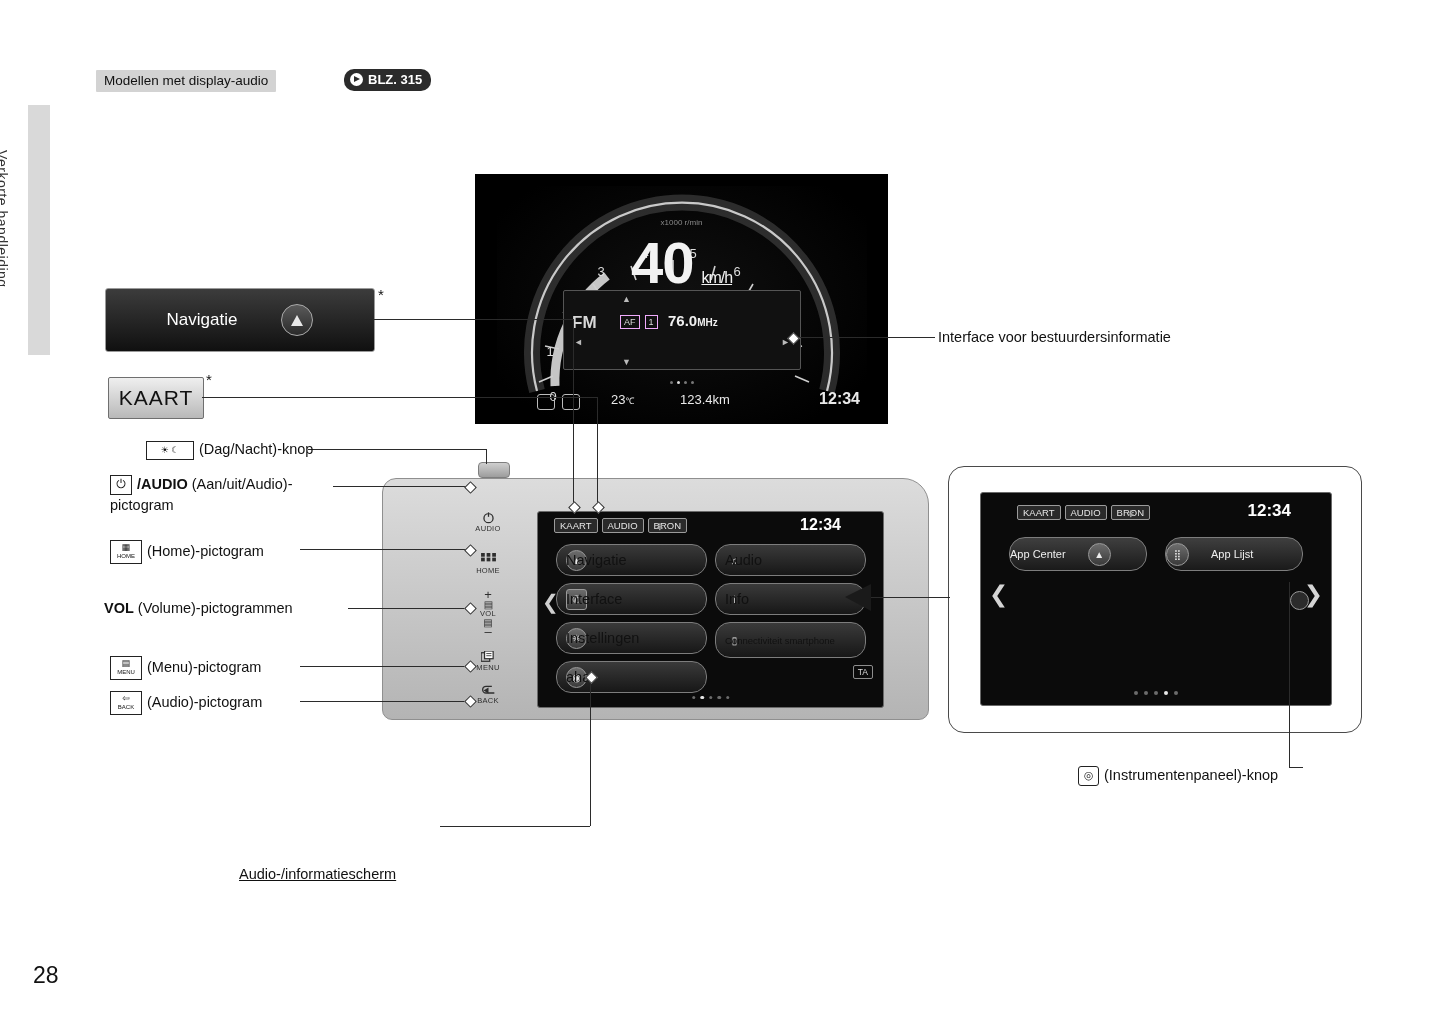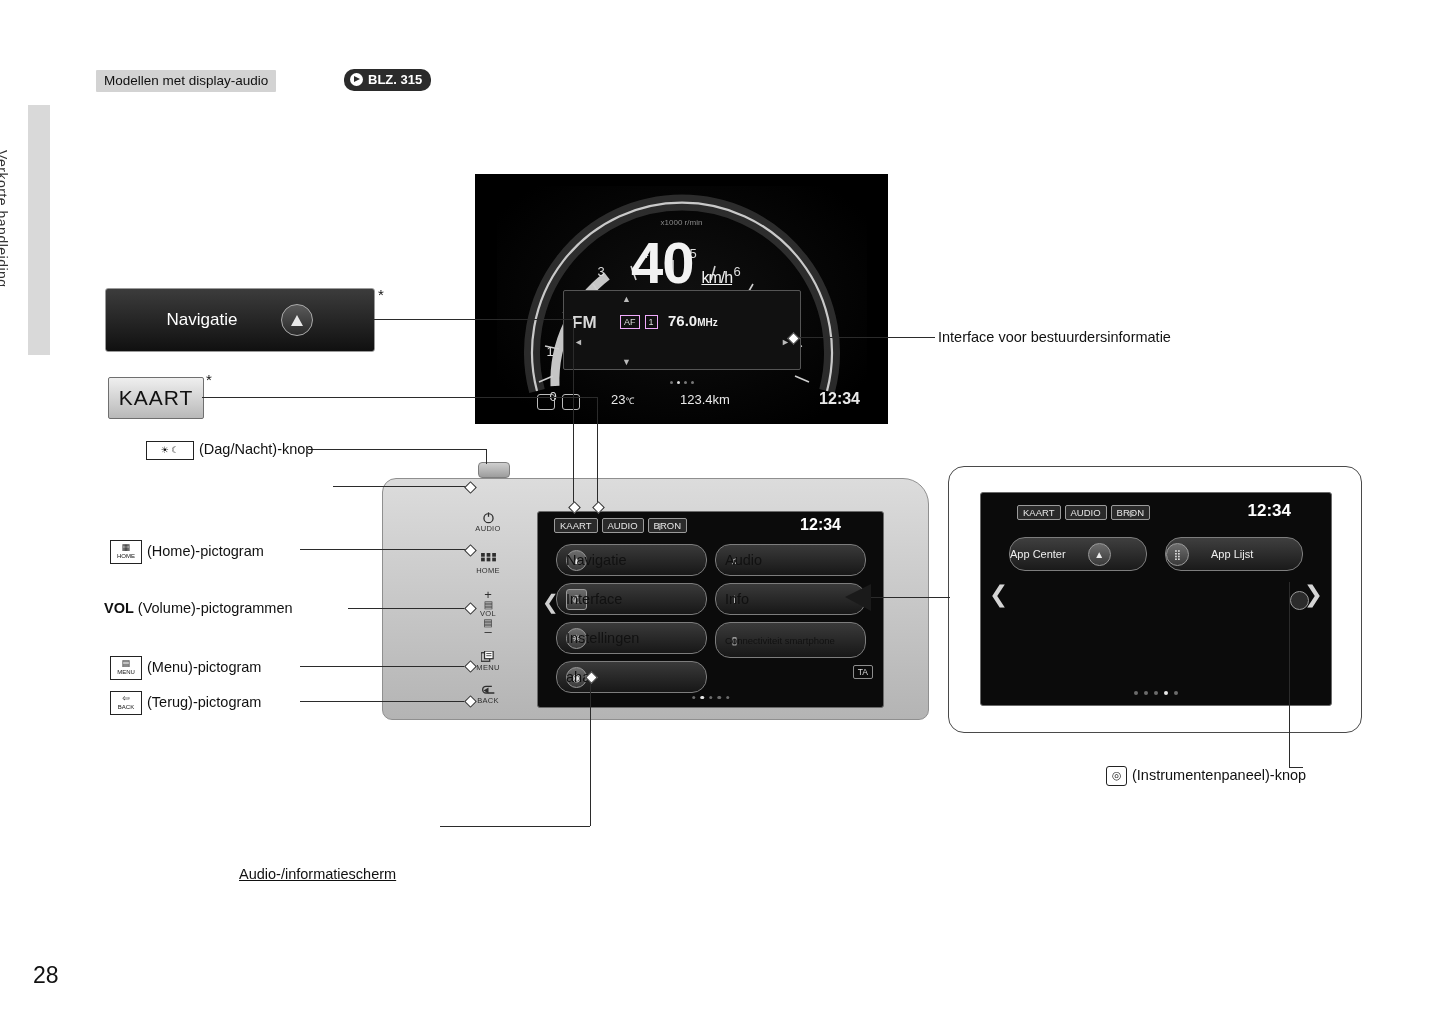--- a/index.html
+++ b/index.html
@@ -543,37 +543,41 @@
 
   <div class="ln lnv" style="left:1289px;top:582px;height:185px;"></div>
   <div class="ln lnh" style="left:1289px;top:767px;width:14px;"></div>
 
   <div class="lbl" style="left:938px;top:327px;">Interface voor bestuurdersinformatie</div>
 
   <div class="lbl" style="left:110px;top:439px;margin-left:36px;">
     <span class="icon-box" style="width:46px;height:17px;line-height:16px;">☀&nbsp;☾</span><span>(Dag/Nacht)-knop</span>
   </div>
 
+  <div class="lbl" style="left:110px;top:474px;width:240px;">
+    <span class="icon-box" style="width:20px;height:18px;line-height:17px;font-size:12px;">⏻</span><b>/AUDIO</b><span> (Aan/uit/Audio)-</span><br>
+    <span style="margin-left:0">pictogram</span>
+  </div>
 
   <div class="lbl" style="left:110px;top:540px;">
     <span class="icon-box" style="width:30px;height:20px;line-height:9px;padding-top:2px;">▦<div style="font-size:6px;">HOME</div></span><span>(Home)-pictogram</span>
   </div>
 
   <div class="lbl" style="left:104px;top:598px;">
     <b>VOL</b><span> (Volume)-pictogrammen</span>
   </div>
 
   <div class="lbl" style="left:110px;top:656px;">
     <span class="icon-box" style="width:30px;height:20px;line-height:9px;padding-top:2px;">▤<div style="font-size:6px;">MENU</div></span><span>(Menu)-pictogram</span>
   </div>
 
   <div class="lbl" style="left:110px;top:691px;">
-    <span class="icon-box" style="width:30px;height:20px;line-height:9px;padding-top:2px;">⇦<div style="font-size:6px;">BACK</div></span><span>(Terug)-pictogram</span>
+    <span class="icon-box" style="width:30px;height:20px;line-height:9px;padding-top:2px;">⇦<div style="font-size:6px;">BACK</div></span><span>(Audio)-pictogram</span>
   </div>
 
   <div class="lbl" style="left:239px;top:864px;text-decoration:underline;">Audio-/informatiescherm</div>
 
-  <div class="lbl" style="left:1078px;top:765px;margin-left:28px;">
+  <div class="lbl" style="left:1078px;top:765px;">
     <span class="icon-box" style="width:19px;height:18px;line-height:17px;font-size:11px;border-radius:3px;">◎</span><span>(Instrumentenpaneel)-knop</span>
   </div>
 
   <div class="pagenum">28</div>
 </div>
 
 </body></html>

